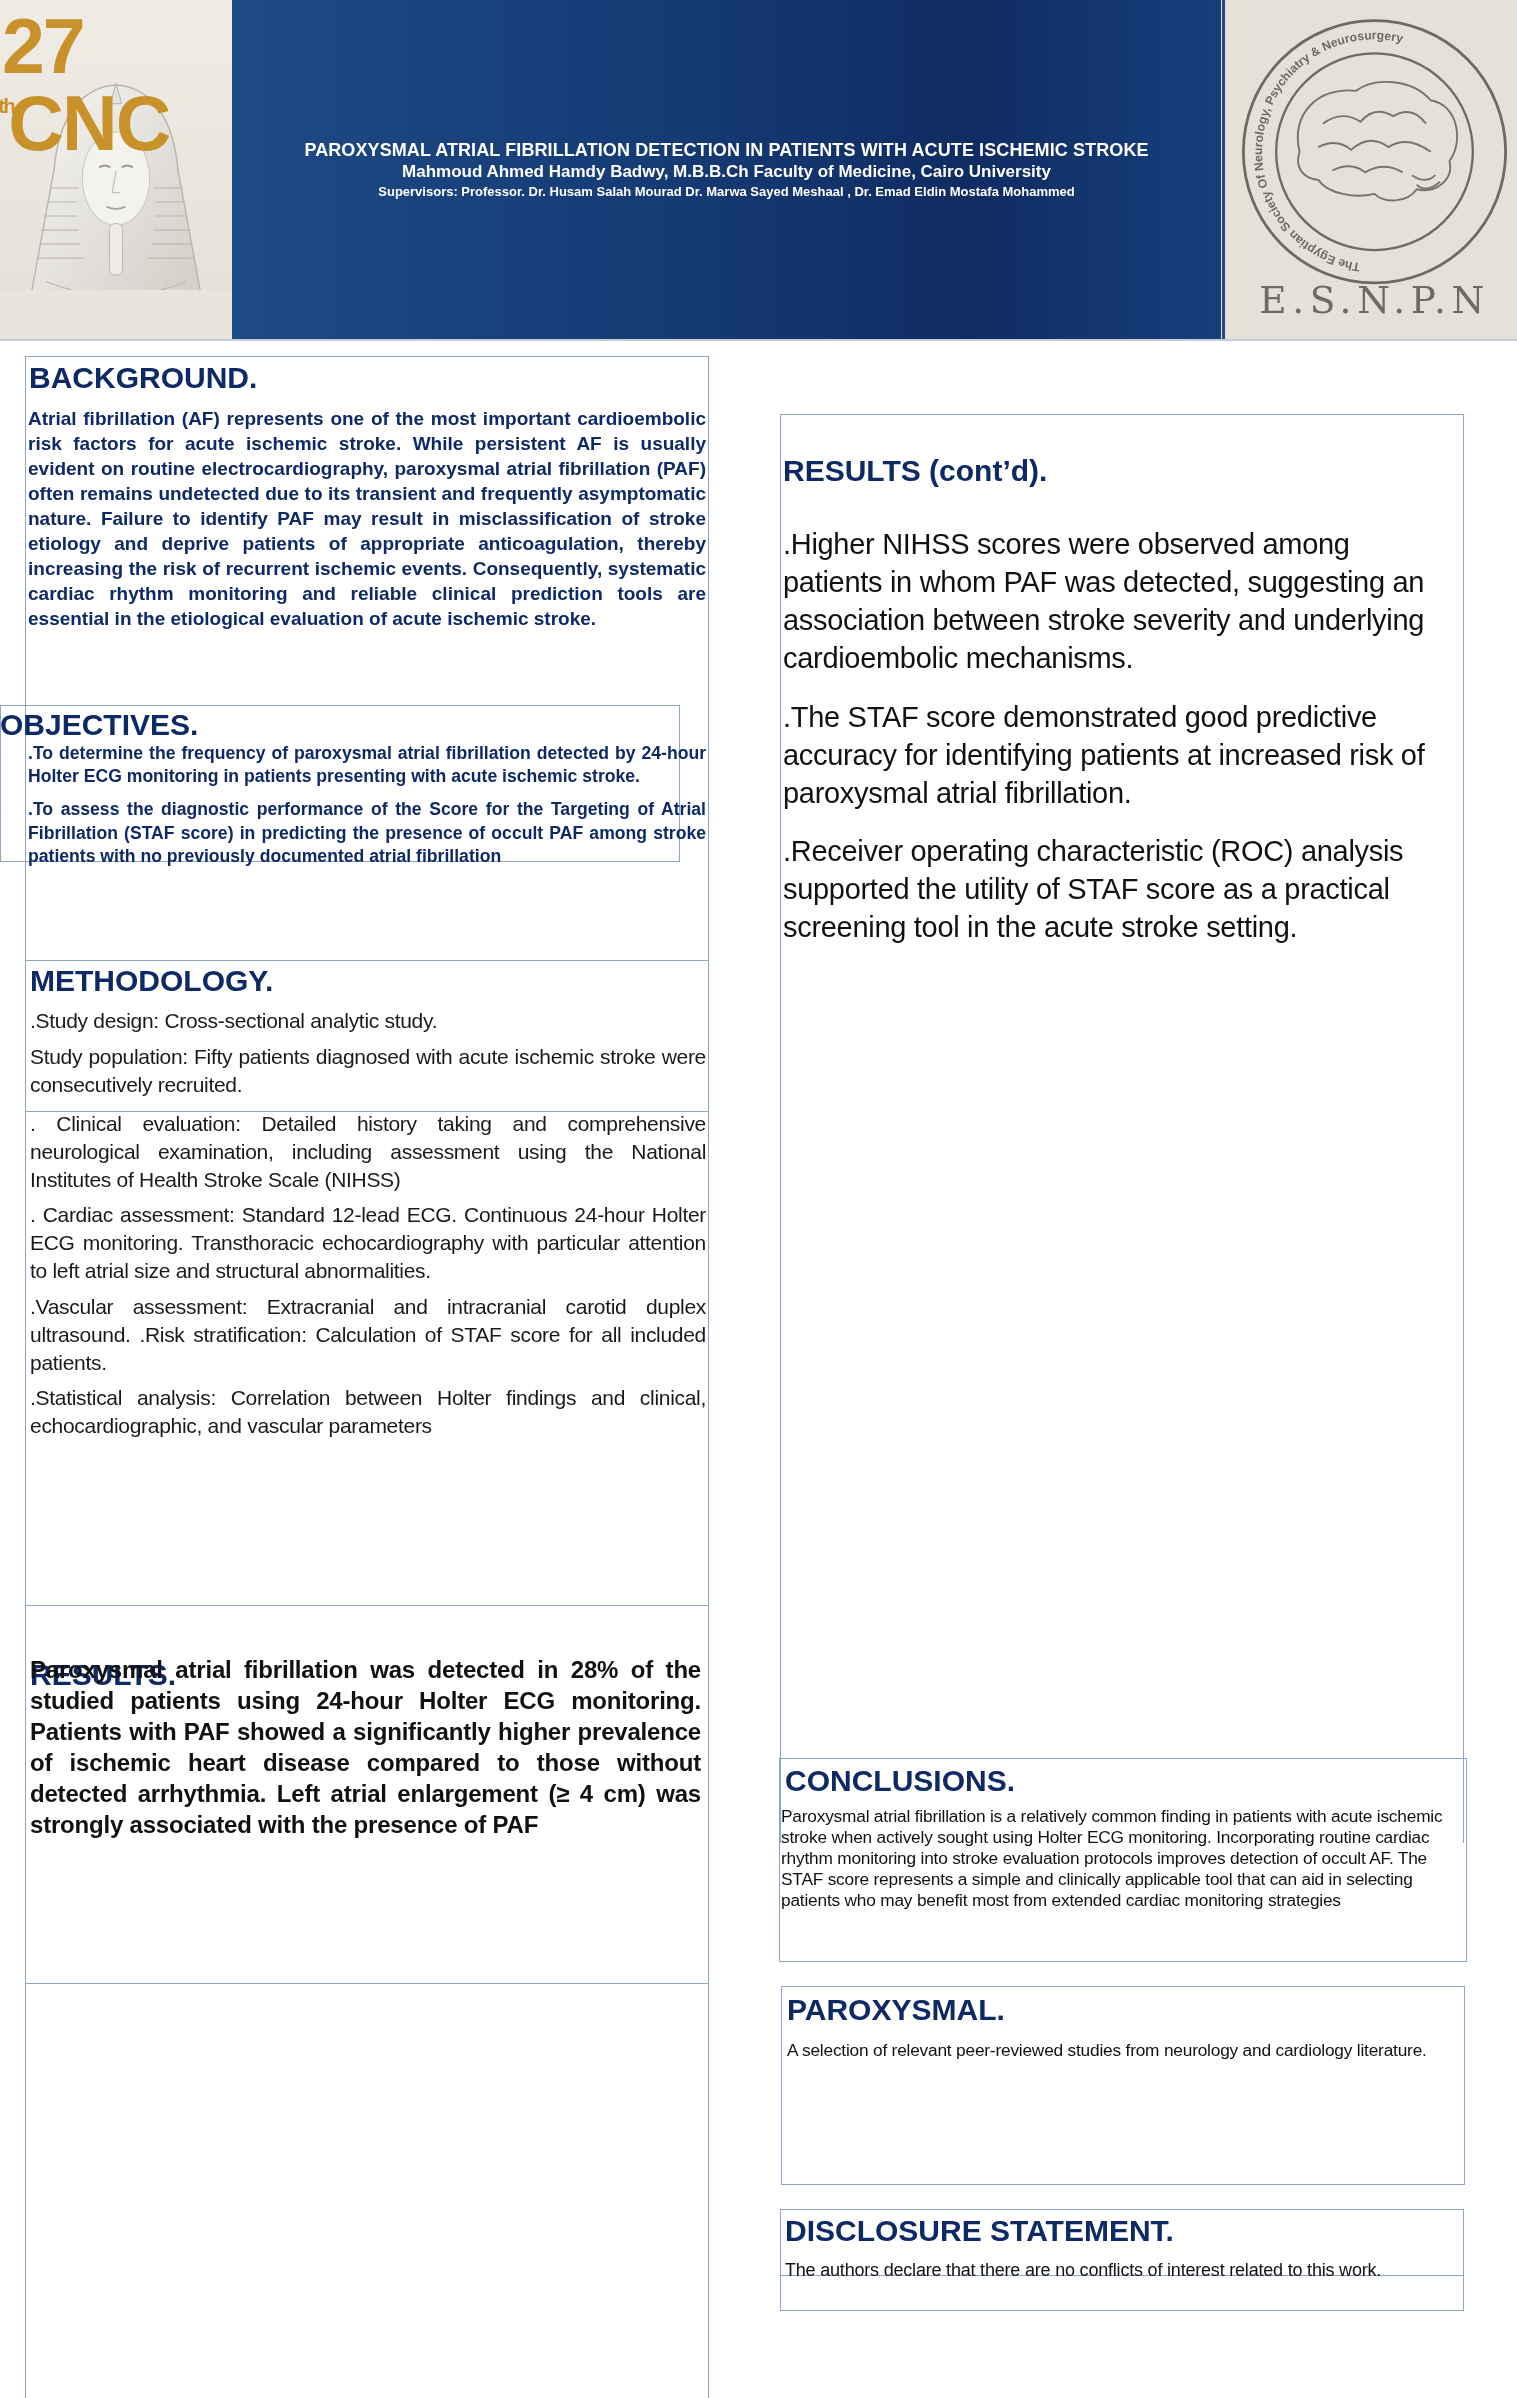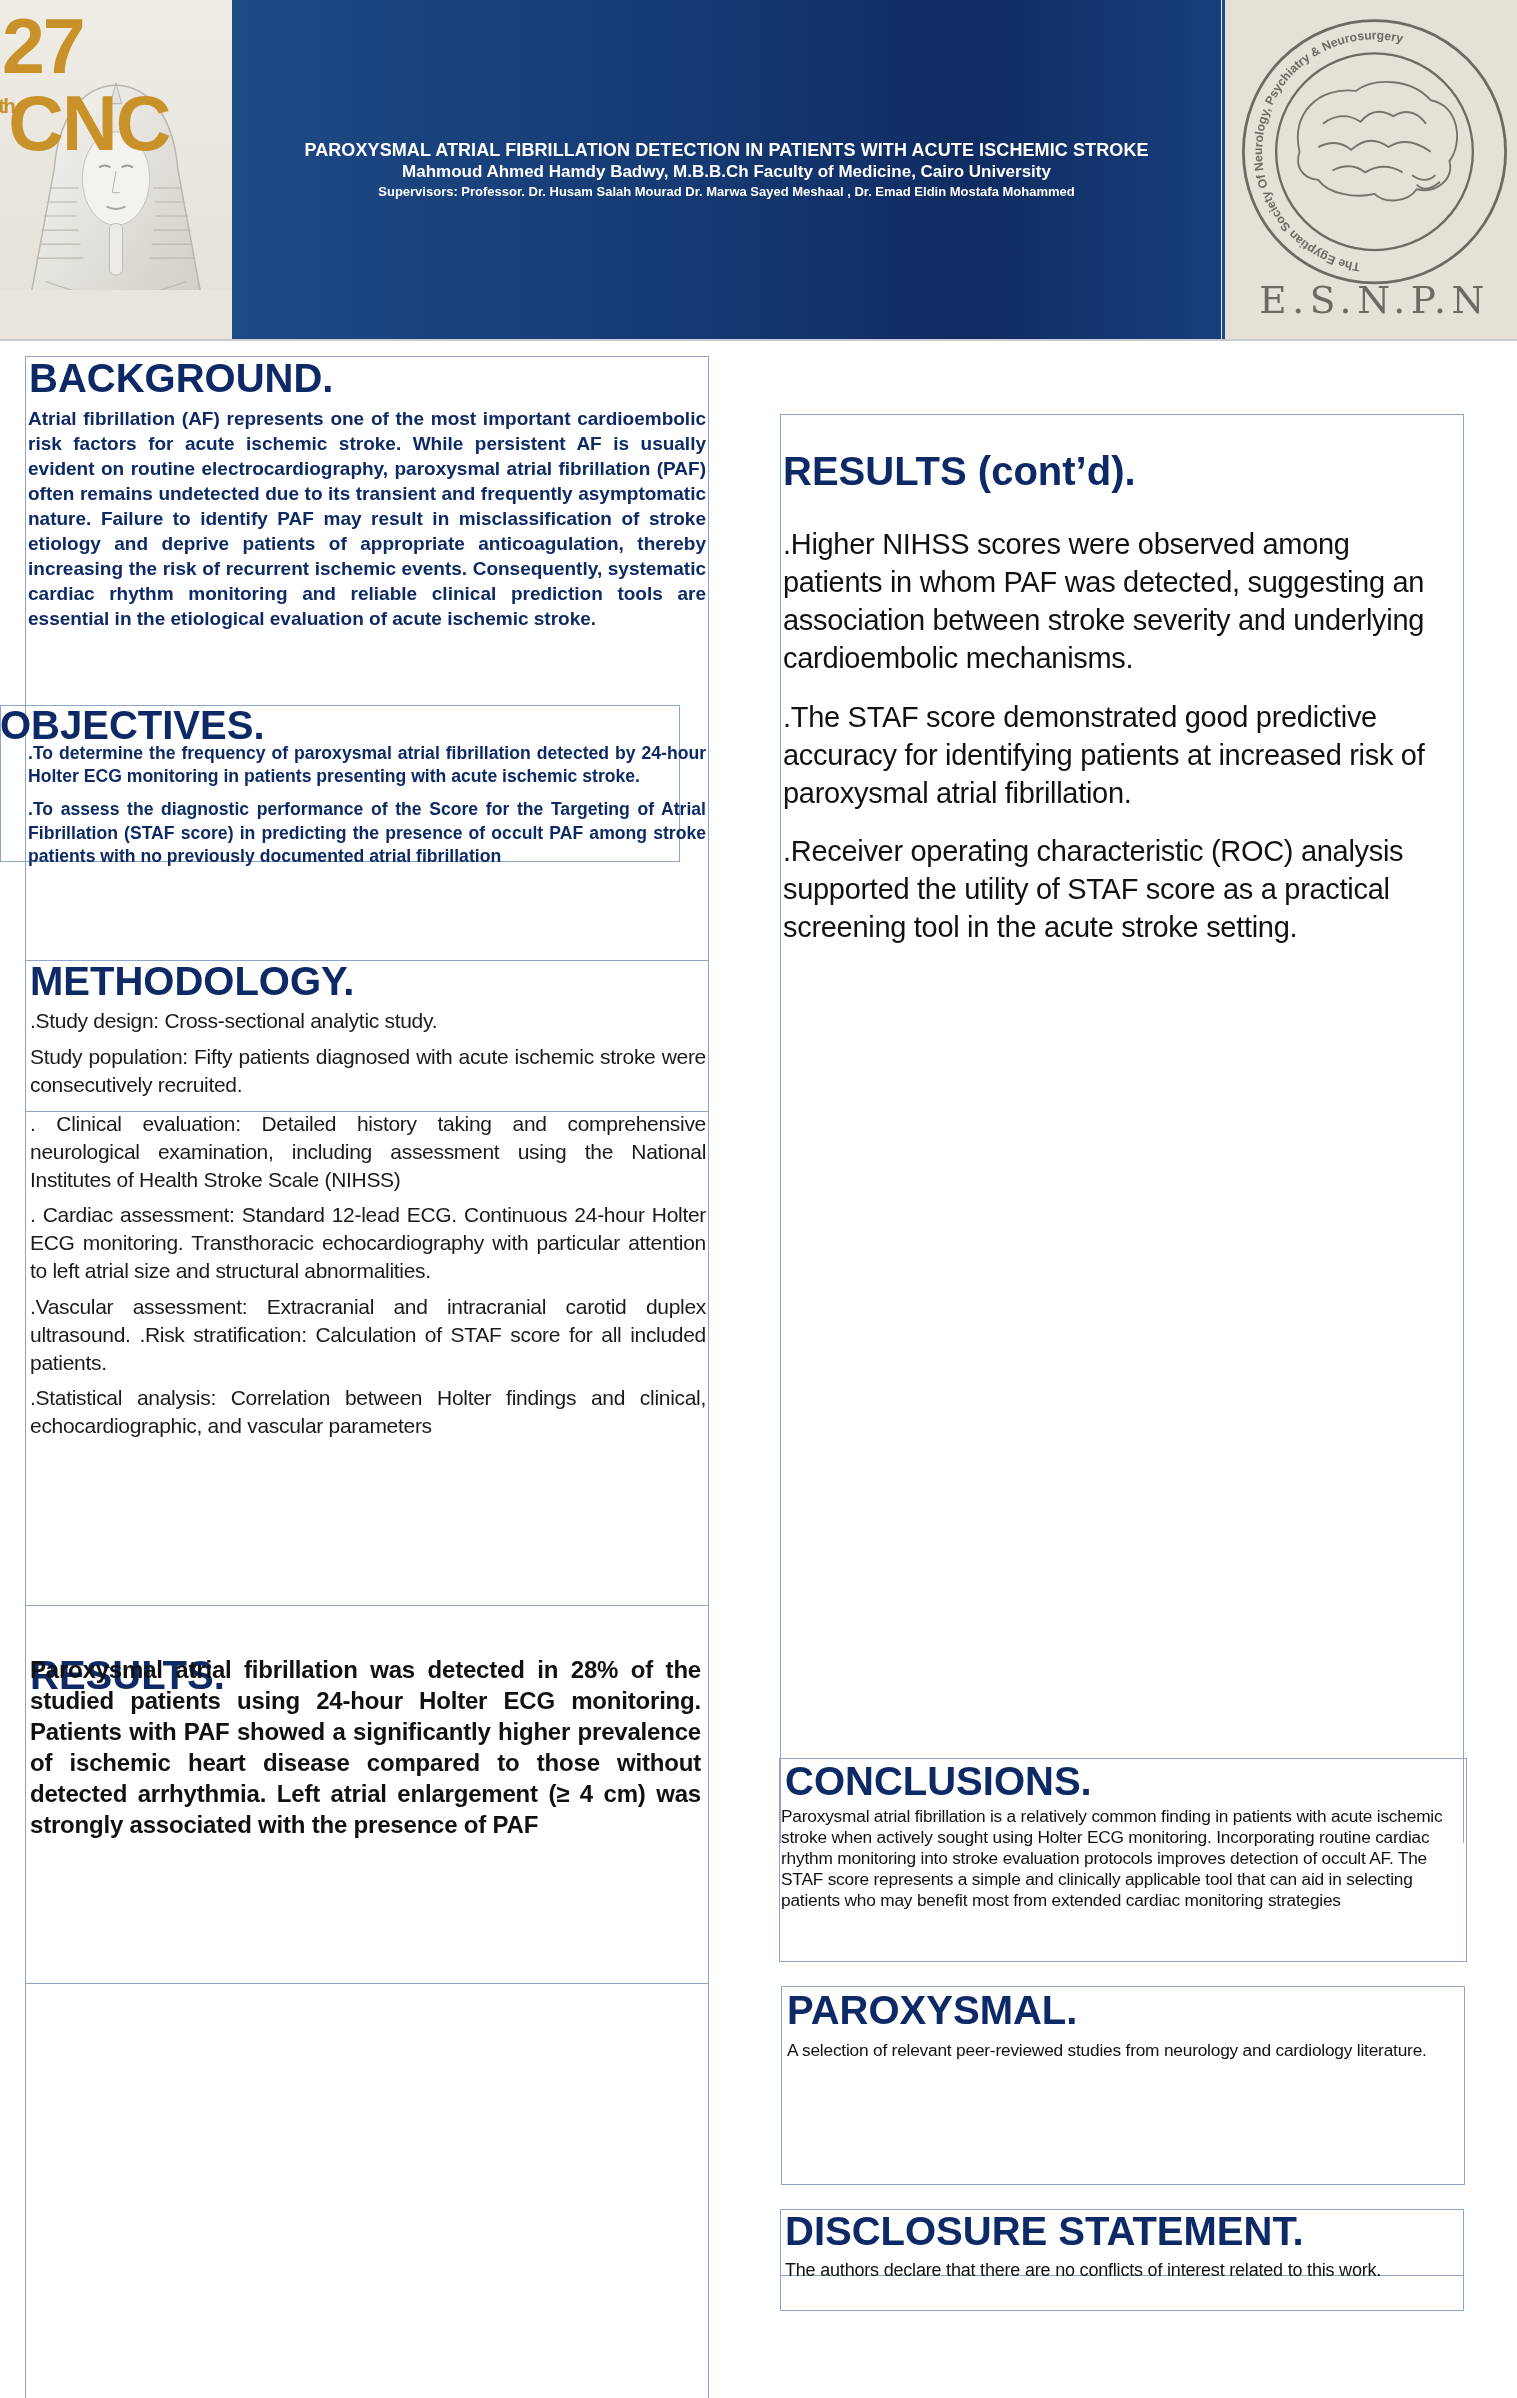--- a/index.html
+++ b/index.html
@@ -12,21 +12,21 @@
     .pharaoh { position:absolute; left:13px; top:66px; }
     .banner-center { position:absolute; left:232px; top:0; width:989px; height:339px; background:linear-gradient(90deg,#1e4a86 0%,#153a74 45%,#102c62 75%,#173f7c 100%); }
     .title-block { position:absolute; left:0; right:0; top:139px; text-align:center; color:#ffffff; font-weight:bold; }
     .title-block .t1 { font-size:18px; line-height:22.5px; letter-spacing:0.1px; }
     .title-block .t2 { font-size:17px; line-height:20.6px; }
     .title-block .t3 { font-size:13px; line-height:19px; }
     .banner-right { position:absolute; left:1222px; top:0; width:296px; height:339px; background:#e6e1d6; border-left:3.7px solid #1e4a86; box-sizing:border-box; }
     .seal { position:absolute; left:9.4px; top:11.2px; }
 
     .box { position:absolute; border:1.4px solid #8ea4c8; box-sizing:border-box; background:transparent; }
-    .heading { color:#0e2a66; font-weight:bold; font-size:40px; line-height:36px; position:absolute; white-space:nowrap; }
+    .heading { color:#0e2a66; font-weight:bold; font-size:30px; line-height:36px; position:absolute; white-space:nowrap; }
     .body-bold { color:#0e2a66; font-weight:bold; font-size:19px; line-height:25px; text-align:justify; position:absolute; }
     .body-meth { color:#1a1a1a; font-size:21px; line-height:28px; text-align:justify; position:absolute; font-family:"Liberation Sans", sans-serif; letter-spacing:-0.3px; }
     .body-meth p { margin:0 0 7.5px 0; }
     .body-res { color:#111; font-size:24px; line-height:31px; text-align:justify; position:absolute; letter-spacing:-0.2px;font-weight:bold; }
     .body-big { color:#111; font-size:29px; line-height:38px; position:absolute; letter-spacing:-0.3px; }
     .body-big p { margin:0 0 20.6px 0; }
     .body-small { color:#111; font-size:17.3px; line-height:21px; position:absolute; letter-spacing:-0.2px; }
     .line { position:absolute; background:#8ea4c8; }
   </style>
 </head>

